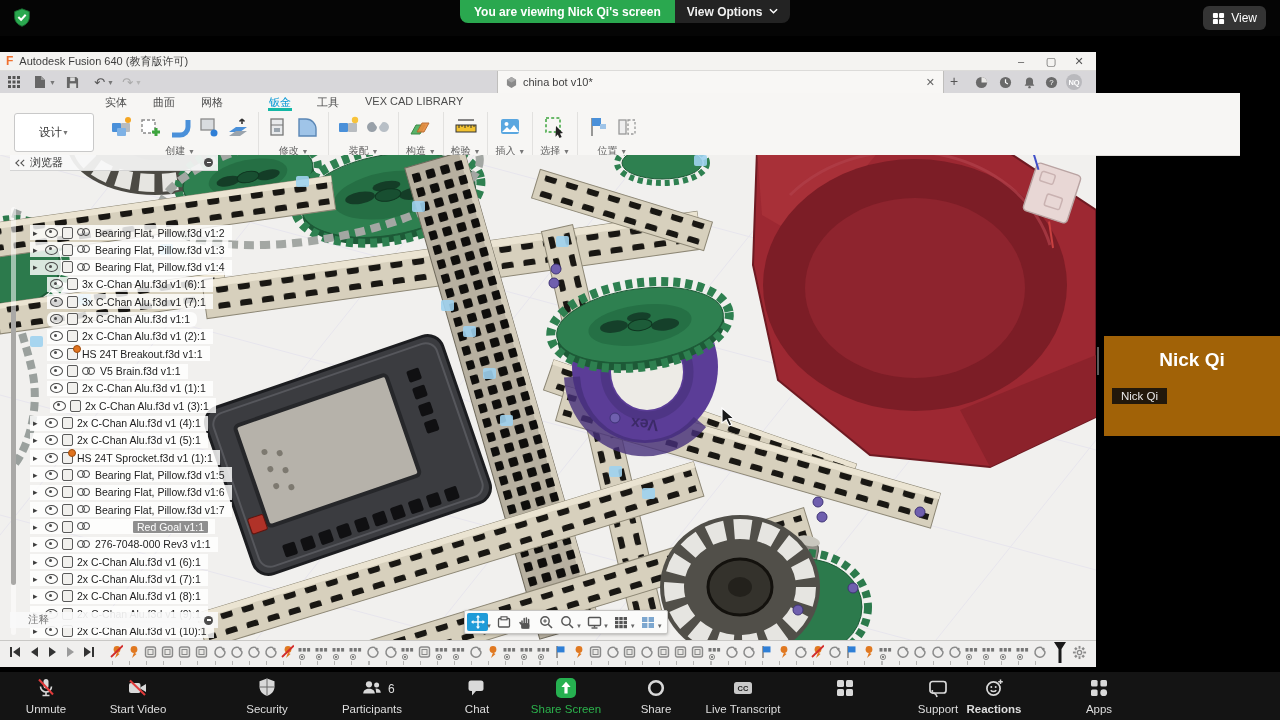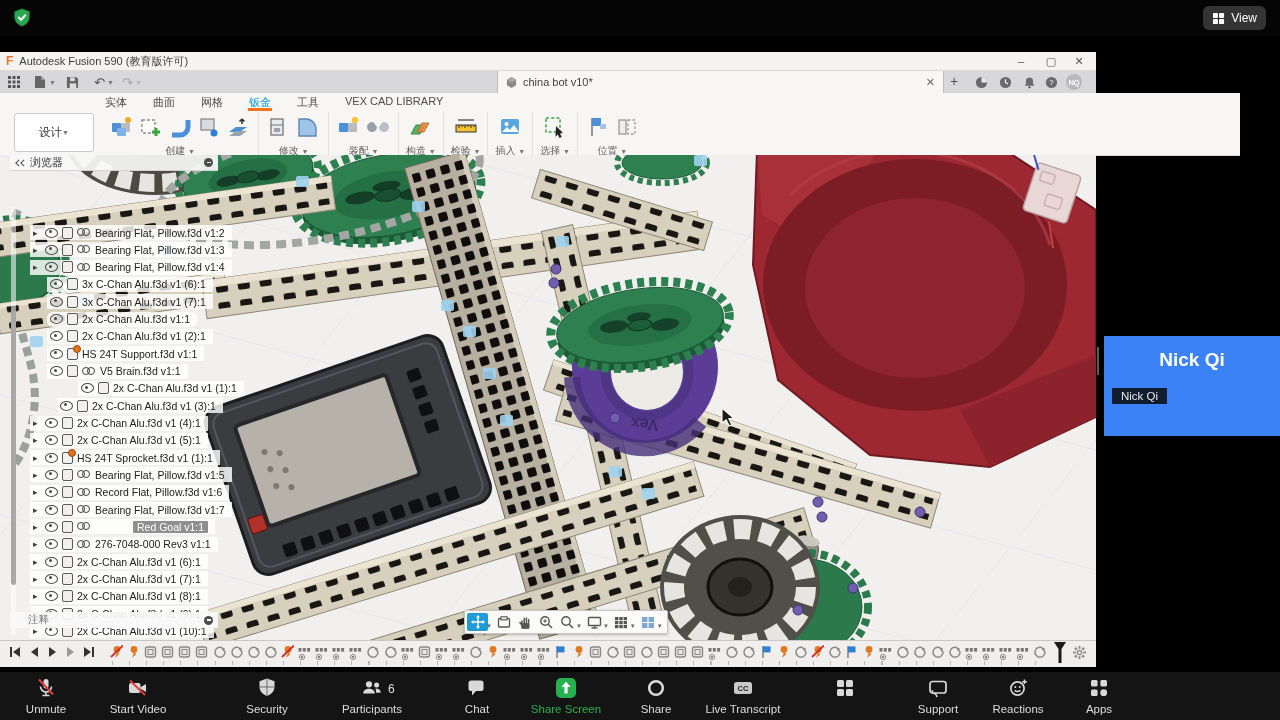--- a/index.html
+++ b/index.html
@@ -28,21 +28,21 @@
     border-right:1px solid #bfbebc;display:flex;align-items:center;padding:0 8px;box-sizing:border-box;
     font-size:11px;color:#3f3f3f;gap:6px;}
   #doctab .close{margin-left:auto;color:#666;font-size:11px;}
   .tabico{position:absolute;top:3px;width:18px;height:16px;display:flex;align-items:center;justify-content:center;}
   #avatar{left:1066px;top:3px;width:16px;height:16px;border-radius:50%;background:#b9b9bd;color:#fff;
     font-size:7.5px;font-weight:bold;display:flex;align-items:center;justify-content:center;}
   
   #ribbon{left:0;top:41px;width:1240px;height:62px;background:#f7f6f4;border-bottom:1px solid #dedcd9;}
   #ribbon-tabs{position:absolute;left:104px;top:1px;height:17px;display:flex;gap:24px;font-size:11px;color:#4c4c4c;}
   .rtab{padding:1px 1px 2px;white-space:nowrap;}
-  .rtab.active{color:#0a99d6;border-bottom:3px solid #f97316;}
+  .rtab.active{color:#0a99d6;border-bottom:3px solid #14b8a6;margin-left:20px;}
   #design-box{left:14px;top:20px;width:78px;height:37px;background:#fff;border:1px solid #c9c9c9;border-radius:3px;
     display:flex;align-items:center;justify-content:center;font-size:11.5px;color:#333;}
   #ribbon-groups{position:absolute;left:102px;top:19px;display:flex;align-items:flex-start;}
   .rgroup{display:flex;flex-direction:column;align-items:center;padding:0 7px;border-right:1px solid #e2e1df;}
   .rgroup:last-child{border-right:none;}
   .ricons{display:flex;gap:3px;height:29px;}
   .ricon{width:26px;height:29px;display:flex;align-items:center;justify-content:center;}
   .rlabel{font-size:10px;color:#5f5f5f;margin-top:3px;white-space:nowrap;}
   .caret{font-size:7px;color:#777;}
   
@@ -78,21 +78,21 @@
   
   #timeline{left:0;top:588px;width:1096px;height:26px;background:#f0efee;border-top:1px solid #c9c8c6;}
   #playctl{position:absolute;left:8px;top:4px;display:flex;gap:6px;align-items:center;}
   #tl-icons{position:absolute;left:110px;top:3px;width:940px;height:17px;display:flex;gap:4.1px;}
   .tli{width:13px;height:17px;position:relative;flex:none;}
   #tl-ruler{position:absolute;left:112px;top:20px;width:936px;height:4px;
     background:repeating-linear-gradient(90deg,#b9b8b6 0 1px,transparent 1px 17.1px);}
   #playhead{position:absolute;left:1052px;top:1px;width:16px;height:23px;}
   #tl-gear{position:absolute;left:1072px;top:4px;}
   
-  #ptile{left:1104px;top:336px;width:176px;height:100px;background:#3b82f6;}
+  #ptile{left:1104px;top:336px;width:176px;height:100px;background:#a16207;}
   #pname{position:absolute;left:0;top:13px;width:176px;text-align:center;color:#fff;font-size:19px;font-weight:bold;}
   #plabel{position:absolute;left:8px;top:52px;background:rgba(12,12,12,.85);color:#e9e9e9;font-size:11.5px;padding:2px 9px;}
   #phandle{left:1097px;top:347px;width:6px;height:28px;border-left:2px solid #5a5a5a;border-right:2px solid #5a5a5a;}
   
   #mtbar{left:0;top:672px;width:1280px;height:48px;background:#141414;}
   .mti{position:absolute;top:4px;width:96px;height:42px;display:flex;flex-direction:column;align-items:center;cursor:default;}
   .mti .ic{height:24px;display:flex;align-items:flex-end;}
   .mti .lab{font-size:11.5px;color:#dedede;margin-top:3px;white-space:nowrap;}
   .mti.active .lab{color:#2bb24c;}
   .mti .cnt{position:absolute;top:6px;font-size:12px;color:#dedede;}
@@ -100,38 +100,47 @@
 </head>
 <body>
 
 <div class="abs" id="topbar">
   <span class="abs" style="left:11px;top:7px;">
     <svg width="22" height="22" viewBox="0 0 24 24">
         <path d="M12,2 L20,5 v6 c0,5 -3.5,8.5 -8,10 c-4.5,-1.5 -8,-5 -8,-10 V5 Z" fill="#2aa84f" stroke="#17692f"></path>
         <path d="M8,11 l3,3 5,-5.5" stroke="#fff" stroke-width="2.2" fill="none"></path>
       </svg>
   </span>
+  <div class="abs" id="share-pill">
+    <div id="share-banner">You are viewing Nick Qi's screen</div>
+    <div id="view-options">
+      <span>View Options</span>
+      <svg width="9" height="7" viewBox="0 0 10 7">
+          <path d="M1,1 l4,4 4,-4" stroke="#fff" stroke-width="1.6" fill="none"></path>
+        </svg>
+    </div>
+  </div>
   <div class="abs" id="view-btn">
     <svg width="13" height="13" viewBox="0 0 14 14">
         <g fill="#fff">
           <rect x="1" y="1" width="5.4" height="5.4" rx="1"></rect>
           <rect x="7.6" y="1" width="5.4" height="5.4" rx="1"></rect>
           <rect x="1" y="7.6" width="5.4" height="5.4" rx="1"></rect>
           <rect x="7.6" y="7.6" width="5.4" height="5.4" rx="1"></rect>
         </g>
       </svg>
     <span>View</span>
   </div>
 </div>
 
 <div class="abs" id="fwin">
 
   <div class="abs" id="ftitle">
     <span id="flogo">F</span>
-    <span>Autodesk Fusion 590 (教育版许可)</span>
+    <span>Autodesk Fusion 640 (教育版许可)</span>
     <span class="winctl" style="right:60px;">–</span>
     <span class="winctl" style="right:30px;">▢</span>
     <span class="winctl" style="right:2px;">✕</span>
   </div>
 
   <div class="abs" id="ftabrow">
     <span class="qat" style="left:8px;">
       <svg width="12" height="12" viewBox="0 0 12 12">
           <g fill="#555">
             <rect x="0" y="0" width="3" height="3"></rect>
@@ -635,34 +644,34 @@
         <span class="lbl">2x C-Chan Alu.f3d v1:1</span>
       </div>
       <div class="brow" style="top: 276.92px; left: 47px;">
         <span class="i-eye"></span>
         <span class="i-box"></span>
         <span class="lbl">2x C-Chan Alu.f3d v1 (2):1</span>
       </div>
       <div class="brow" style="top: 294.24px; left: 47px;">
         <span class="i-eye"></span>
         <span class="i-box pin"></span>
-        <span class="lbl">HS 24T Support.f3d v1:1</span>
+        <span class="lbl">HS 24T Breakout.f3d v1:1</span>
       </div>
       <div class="brow" style="top: 311.56px; left: 47px;">
         <span class="i-eye"></span>
         <span class="i-box"></span>
         <span class="i-link"></span>
         <span class="lbl">V5 Brain.f3d v1:1</span>
       </div>
-      <div class="brow" style="top: 328.88px; left: 47px; margin-left: 31px;">
+      <div class="brow" style="top: 328.88px; left: 47px;">
         <span class="i-eye"></span>
         <span class="i-box"></span>
         <span class="lbl">2x C-Chan Alu.f3d v1 (1):1</span>
       </div>
-      <div class="brow" style="top: 346.2px; left: 57px;">
+      <div class="brow" style="top: 346.2px; left: 50px;">
         <span class="i-eye"></span>
         <span class="i-box"></span>
         <span class="lbl">2x C-Chan Alu.f3d v1 (3):1</span>
       </div>
       <div class="brow" style="top: 363.52px; left: 30px;">
         <span class="tri">▸</span>
         <span class="i-eye"></span>
         <span class="i-box"></span>
         <span class="lbl">2x C-Chan Alu.f3d v1 (4):1</span>
       </div>
@@ -683,21 +692,21 @@
         <span class="i-eye"></span>
         <span class="i-box"></span>
         <span class="i-link"></span>
         <span class="lbl">Bearing Flat, Pillow.f3d v1:5</span>
       </div>
       <div class="brow" style="top: 432.8px; left: 30px;">
         <span class="tri">▸</span>
         <span class="i-eye"></span>
         <span class="i-box"></span>
         <span class="i-link"></span>
-        <span class="lbl">Record Flat, Pillow.f3d v1:6</span>
+        <span class="lbl">Bearing Flat, Pillow.f3d v1:6</span>
       </div>
       <div class="brow" style="top: 450.12px; left: 30px;">
         <span class="tri">▸</span>
         <span class="i-eye"></span>
         <span class="i-box"></span>
         <span class="i-link"></span>
         <span class="lbl">Bearing Flat, Pillow.f3d v1:7</span>
       </div>
       <div class="brow" style="top: 467.44px; left: 30px;">
         <span class="tri">▸</span>
@@ -1255,21 +1264,21 @@
       <div class="mti" style="left: 890px;">
         <span class="ic">
           <svg width="24" height="24" viewBox="0 0 24 24">
             <rect x="4" y="5.5" width="16" height="11.5" rx="2.5" fill="none" stroke="#d9d9d9" stroke-width="1.7"></rect>
             <path d="M6,17 a5,5 0 0 1 5,4" stroke="#d9d9d9" stroke-width="1.7" fill="none"></path>
             <circle cx="6.3" cy="15" r="1" fill="#d9d9d9"></circle>
           </svg>
         </span>
         <span class="lab">Support</span>
       </div>
-      <div class="mti" style="left: 970px;">
+      <div class="mti" style="left: 946px; font-weight: bold;">
         <span class="ic">
           <svg width="24" height="24" viewBox="0 0 24 24">
             <circle cx="11.5" cy="12.5" r="6.6" fill="none" stroke="#d9d9d9" stroke-width="1.7"></circle>
             <circle cx="9.3" cy="11" r="1" fill="#d9d9d9"></circle>
             <circle cx="13.7" cy="11" r="1" fill="#d9d9d9"></circle>
             <path d="M8.7,14.2 a3.6,3.6 0 0 0 5.6,0" stroke="#d9d9d9" stroke-width="1.5" fill="none"></path>
             <path d="M18.5,3.5 v4.6 M16.2,5.8 h4.6" stroke="#d9d9d9" stroke-width="1.5"></path>
           </svg>
         </span>
         <span class="lab">Reactions</span>

